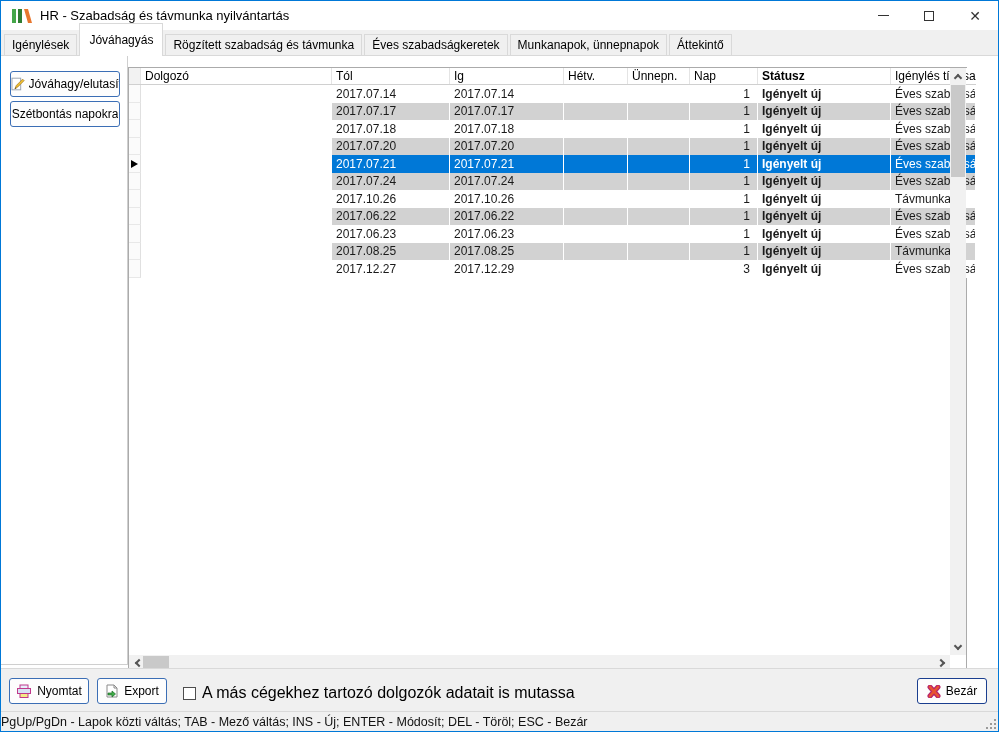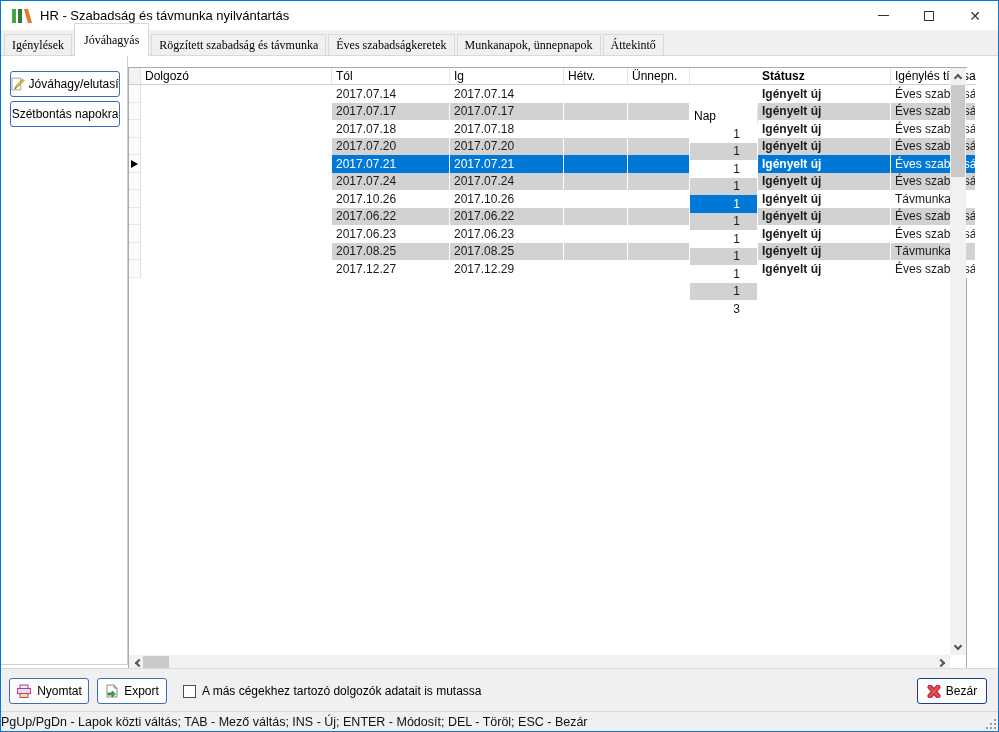--- a/index.html
+++ b/index.html
@@ -10,21 +10,21 @@
   .titlebar { position:absolute; left:0; top:0; right:0; height:29px; background:#fff; display:flex; align-items:center; }
   .app-icon { margin-left:10px; width:22px; height:18px; flex:0 0 auto; }
   .title-text { margin-left:7px; font-size:13px; color:#000; }
   .win-controls { margin-left:auto; display:flex; height:100%; }
   .win-btn { width:46px; height:100%; display:flex; align-items:center; justify-content:center; }
   .glyph-min { width:11px; height:1px; background:#333; }
   .glyph-max { width:10px; height:10px; border:1px solid #333; background:transparent; }
   .glyph-close { font-size:14px; color:#333; line-height:1; }
 
   
-  .tabbar { position:absolute; left:0; top:29px; right:0; height:26px; background:#f0f0f0; display:flex; align-items:flex-end; padding-left:3px; border-bottom:1px solid #d9d9d9;font-family:Liberation Serif, serif; }
+  .tabbar { position:absolute; left:0; top:29px; right:0; height:26px; background:#f0f0f0; display:flex; align-items:flex-end; padding-left:3px; border-bottom:1px solid #d9d9d9; }
   .tab { height:21px; padding:0 7px; display:flex; align-items:center; background:#f0f0f0; border:1px solid #d9d9d9; border-bottom:none; margin-right:2px; white-space:nowrap; color:#000; position:relative; }
   .tab.active { height:26px; background:#fff; margin-bottom:-1px; z-index:3; padding:16px 9px; }
 
   
   .content { position:absolute; left:0; top:55px; right:0; height:612px; background:#fff; }
   .left-panel { position:absolute; left:0; top:0; width:127px; height:609px; background:#fff; border-right:1px solid #cfcfcf; border-bottom:1px solid #cfcfcf; }
   .side-btn { position:absolute; left:9px; width:110px; height:26px; background:#fdfdfd; border:1px solid #3b6eb5; border-radius:3px; display:flex; align-items:center; justify-content:center; gap:4px; font-size:12px; color:#000; cursor:default; }
   .side-btn .lbl { white-space:nowrap; overflow:hidden; }
 
   
@@ -33,21 +33,21 @@
   .hcell { height:16px; padding:1px 0 0 4px; border-right:1px solid #e4e4e4; font-size:12px; color:#000; overflow:hidden; white-space:nowrap; }
   .hcell.ind { background:#f2f2f2; padding:0; }
   .rows { position:absolute; left:0; top:17px; width:847px; }
   .grow { display:flex; height:17.5px; }
   .cell { height:100%; padding:1.5px 0 0 4px; overflow:hidden; white-space:nowrap; border-right:1px solid #fff; font-size:12px; color:#1a1a1a; background:#fff; }
   .grow.alt .cell { background:#d2d2d2; }
   .grow.sel .cell { background:#0078d7; color:#fff; }
   .grow .cell.ind { background:#fbfbfb; border-bottom:1px solid #e8e8e8; border-right:1px solid #e0e0e0; padding:0; position:relative; }
   .grow.alt .cell.dolgozo, .grow.sel .cell.dolgozo { background:#fff; color:#1a1a1a; }
   .c-ind{width:12px;} .c-dolgozo{width:191px;} .c-tol{width:118px;} .c-ig{width:114px;}
-  .c-hetv{width:64px;} .c-unnepn{width:62px;} .c-nap{width:68px; text-align:right; padding-right:17px;margin-top:40px;}
+  .c-hetv{width:64px;} .c-unnepn{width:62px;} .c-nap{width:68px; text-align:right; padding-right:7px;}
   .c-statusz{width:133px;font-weight:bold;} .c-tipus{width:85px;}
   .row-arrow { position:absolute; left:2px; top:4.5px; width:0; height:0; border-left:7px solid #000; border-top:4.5px solid transparent; border-bottom:4.5px solid transparent; }
 
   
   .vscroll { position:absolute; right:0; top:0; width:16px; bottom:16px; background:#f1f1f1; }
   .hscroll { position:absolute; left:0; bottom:0; right:16px; height:16px; background:#f1f1f1; }
   .sb-btn { position:absolute; width:16px; height:16px; display:flex; align-items:center; justify-content:center; }
   .chev { width:6px; height:6px; border-left:2px solid #555; border-bottom:2px solid #555; }
   .chev.up { transform:rotate(135deg); margin-top:3px; }
   .chev.down { transform:rotate(-45deg); margin-bottom:3px; }
@@ -55,21 +55,21 @@
   .chev.right { transform:rotate(225deg); margin-right:3px; }
   .vthumb { position:absolute; left:1px; width:14px; top:17px; height:92px; background:#c9c9c9; }
   .hthumb { position:absolute; top:1px; height:14px; left:14px; width:26px; background:#c9c9c9; }
 
   
   .footer { position:absolute; left:0; top:667px; right:0; height:44px; background:#f0f0f0; border-top:1px solid #d9d9d9; }
   .foot-btn { position:absolute; top:9px; height:26px; background:#fdfdfd; border:1px solid #3b6eb5; border-radius:3px; display:flex; align-items:center; justify-content:center; gap:5px; font-size:12px; color:#000; cursor:default; }
   .foot-btn.default { border:1px solid #1a3e8f; }
   .chk-wrap { position:absolute; left:182px; top:15px; display:flex; align-items:center; gap:6px; }
   .chk-box { width:13px; height:13px; background:#fff; border:1px solid #4d4d4d; }
-  .chk-label { font-size:12px; color:#000; white-space:nowrap; }
+  .chk-label { font-size:16px; color:#000; white-space:nowrap; }
 
   
   .statusbar { position:absolute; left:0; bottom:0; right:0; height:20px; background:#f0f0f0; border-top:1px solid #d9d9d9; display:flex; align-items:center; font-size:12.5px; color:#111; }
   .grip { position:absolute; right:2px; bottom:2px; width:10px; height:10px; }
   .grip i { position:absolute; width:2px; height:2px; background:#9a9a9a; }
 </style>
 </head>
 <body>
 
 <div id="window">

